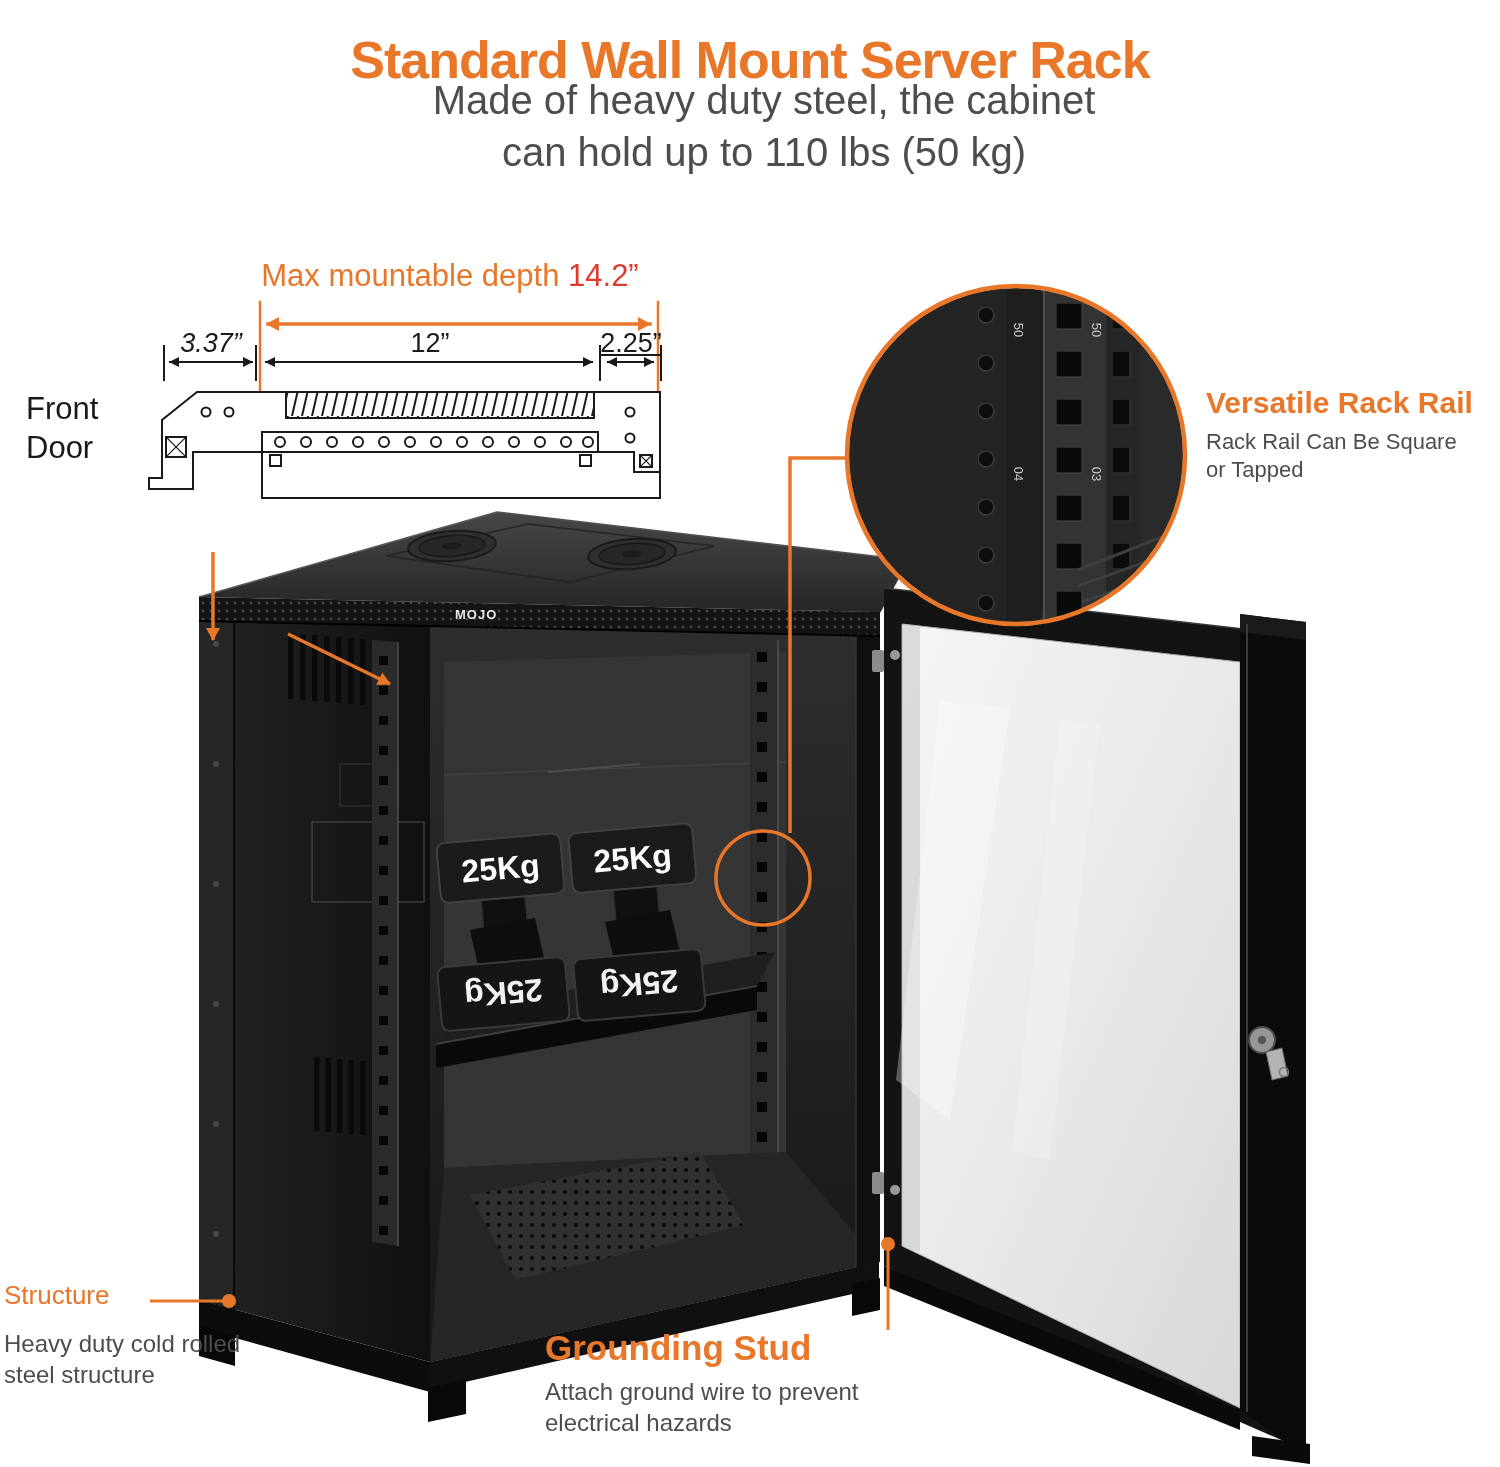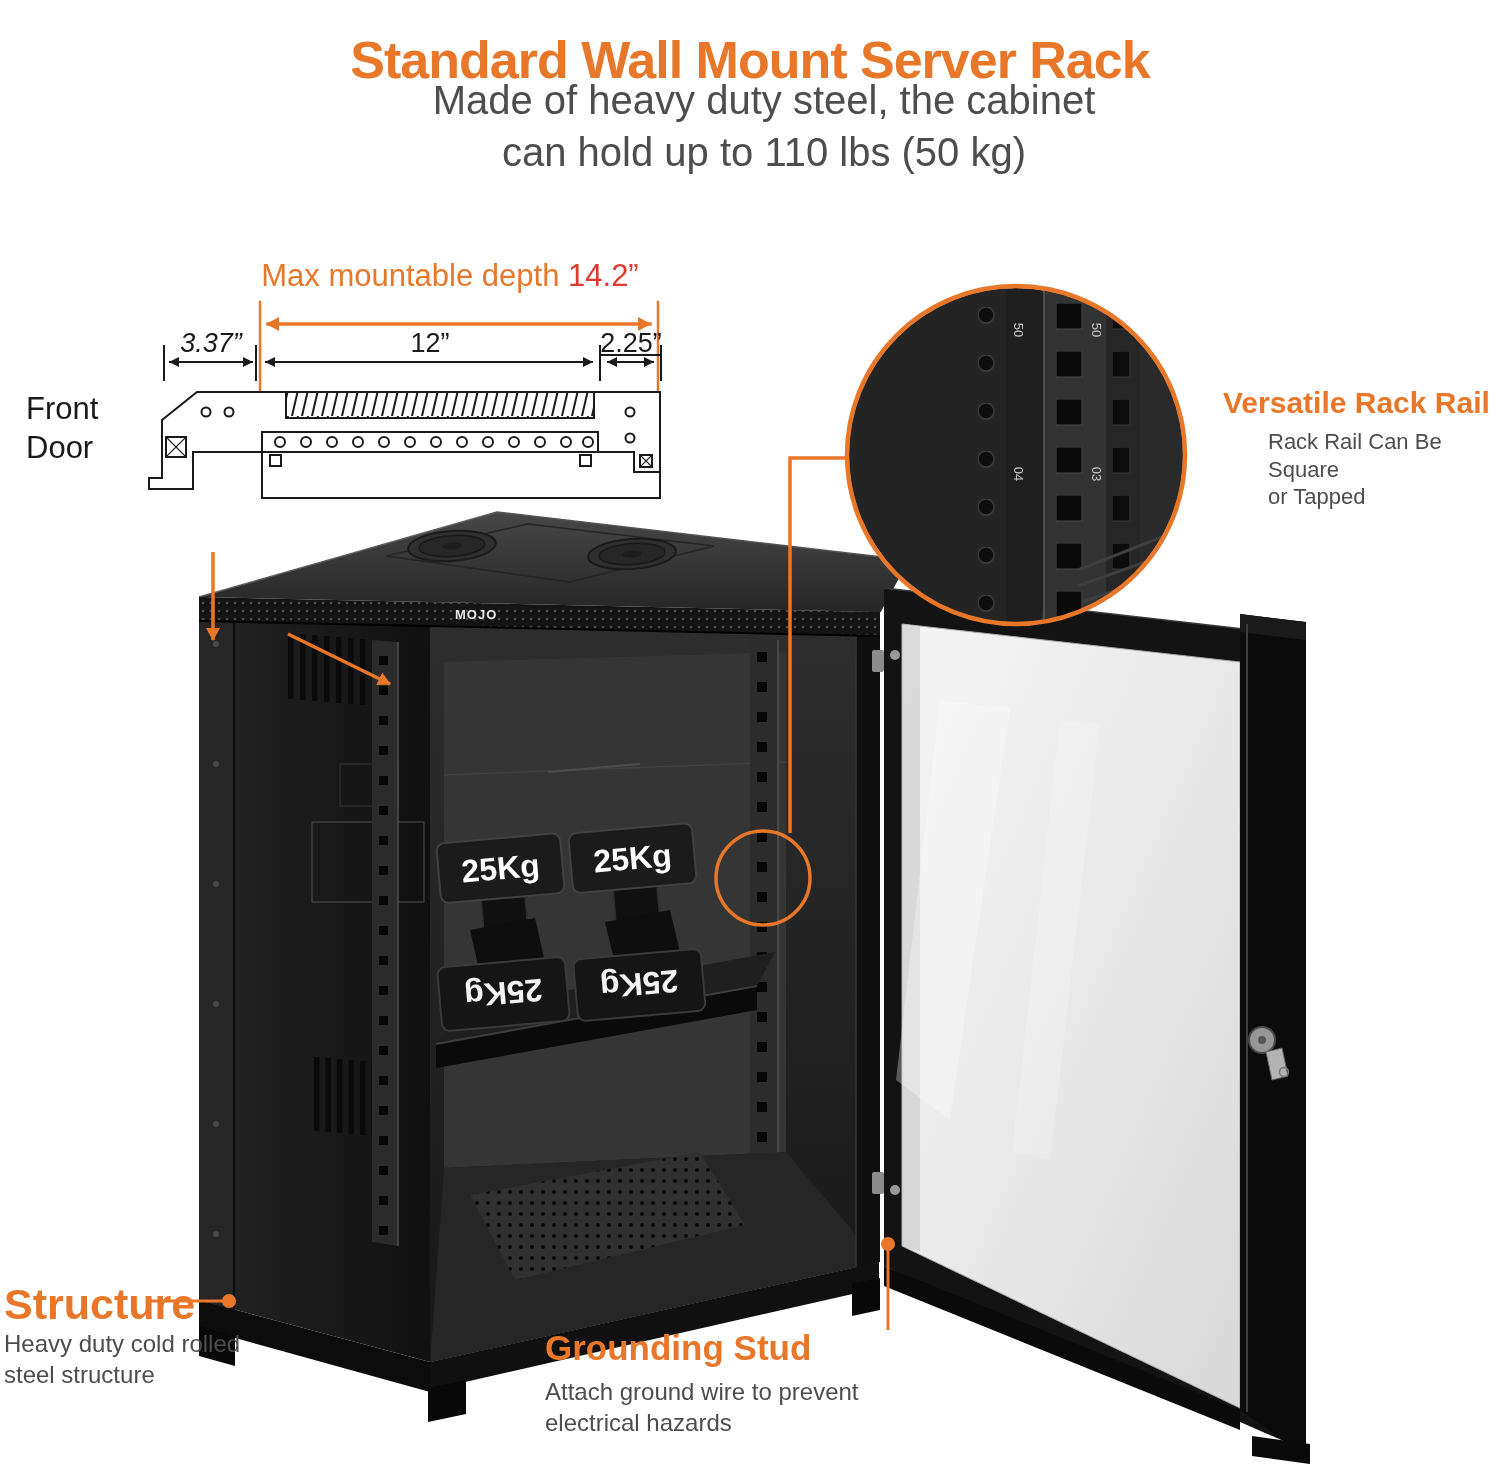--- a/index.html
+++ b/index.html
@@ -11,23 +11,23 @@
          color:#E8772A;letter-spacing:-1px;margin-top:20px;}
   .subtitle{left:0;right:0;top:74px;text-align:center;font-size:40px;color:#4D4D4F;line-height:1.3;margin-left:28px;}
   .depth-label{left:170px;top:238px;width:560px;text-align:center;font-size:31px;color:#E8772A;margin-top:20px;}
   .depth-mm{left:170px;top:281px;width:560px;text-align:center;font-size:31px;color:#E8772A;}
   .red{color:#DE3B30;}
   .dim{font-size:27px;color:#1a1a1a;text-align:center;}
   .dim-left{left:164px;top:328px;width:94px;font-style:italic;}
   .dim-mid{left:378px;top:328px;width:104px;}
   .dim-right{left:582px;top:328px;width:98px;text-decoration:underline;}
   .front-door{left:26px;top:390px;font-size:31px;color:#1a1a1a;line-height:1.25;}
-  .callout-title{left:1206px;top:386px;font-size:30px;font-weight:600;color:#E8772A;margin-left:17px;}
-  .callout-desc{left:1268px;top:428px;font-size:22px;color:#4D4D4F;line-height:1.25;}
-  .structure-title{left:4px;top:1280px;font-size:43px;font-weight:700;color:#E8772A;}
+  .callout-title{left:1206px;top:386px;font-size:30px;font-weight:600;color:#E8772A;}
+  .callout-desc{left:1206px;top:428px;font-size:22px;color:#4D4D4F;line-height:1.25;}
+  .structure-title{left:4px;top:1280px;font-size:26px;font-weight:400;color:#E8772A;}
   .structure-desc{left:4px;top:1328px;font-size:24px;color:#4D4D4F;line-height:1.3;}
   .ground-title{left:545px;top:1328px;font-size:35px;font-weight:600;color:#E8772A;}
   .ground-desc{left:545px;top:1376px;font-size:24px;color:#4D4D4F;line-height:1.3;}
 </style>
 </head>
 <body>
 
 <div id="canvas">
 
 <svg class="abs" style="left:0;top:0" width="1500" height="1467" viewBox="0 0 1500 1467">

